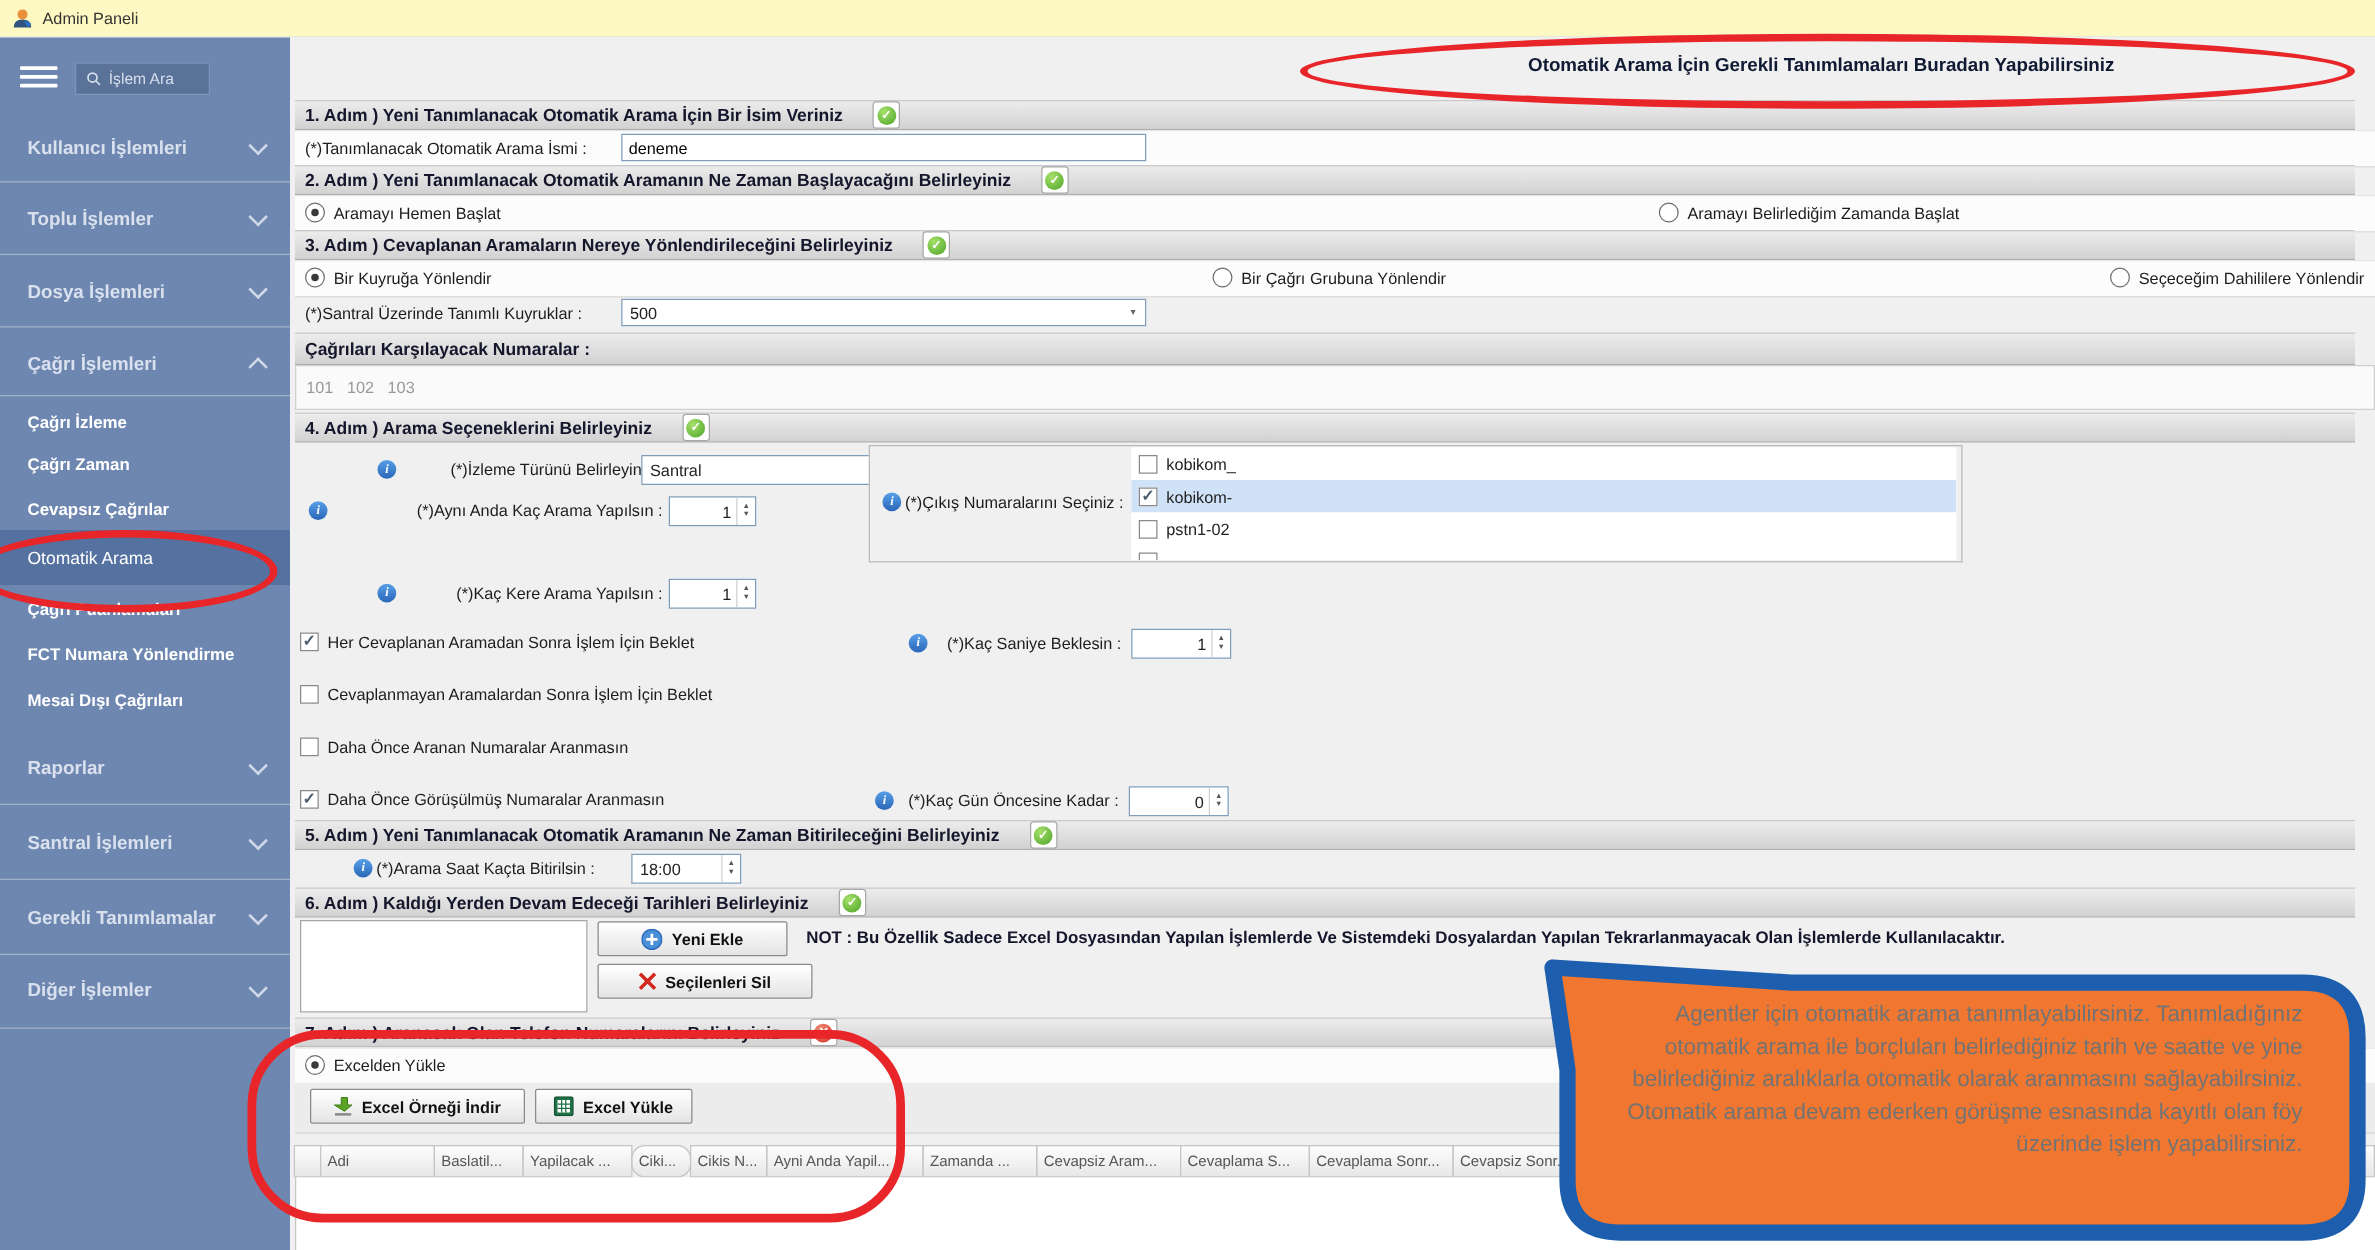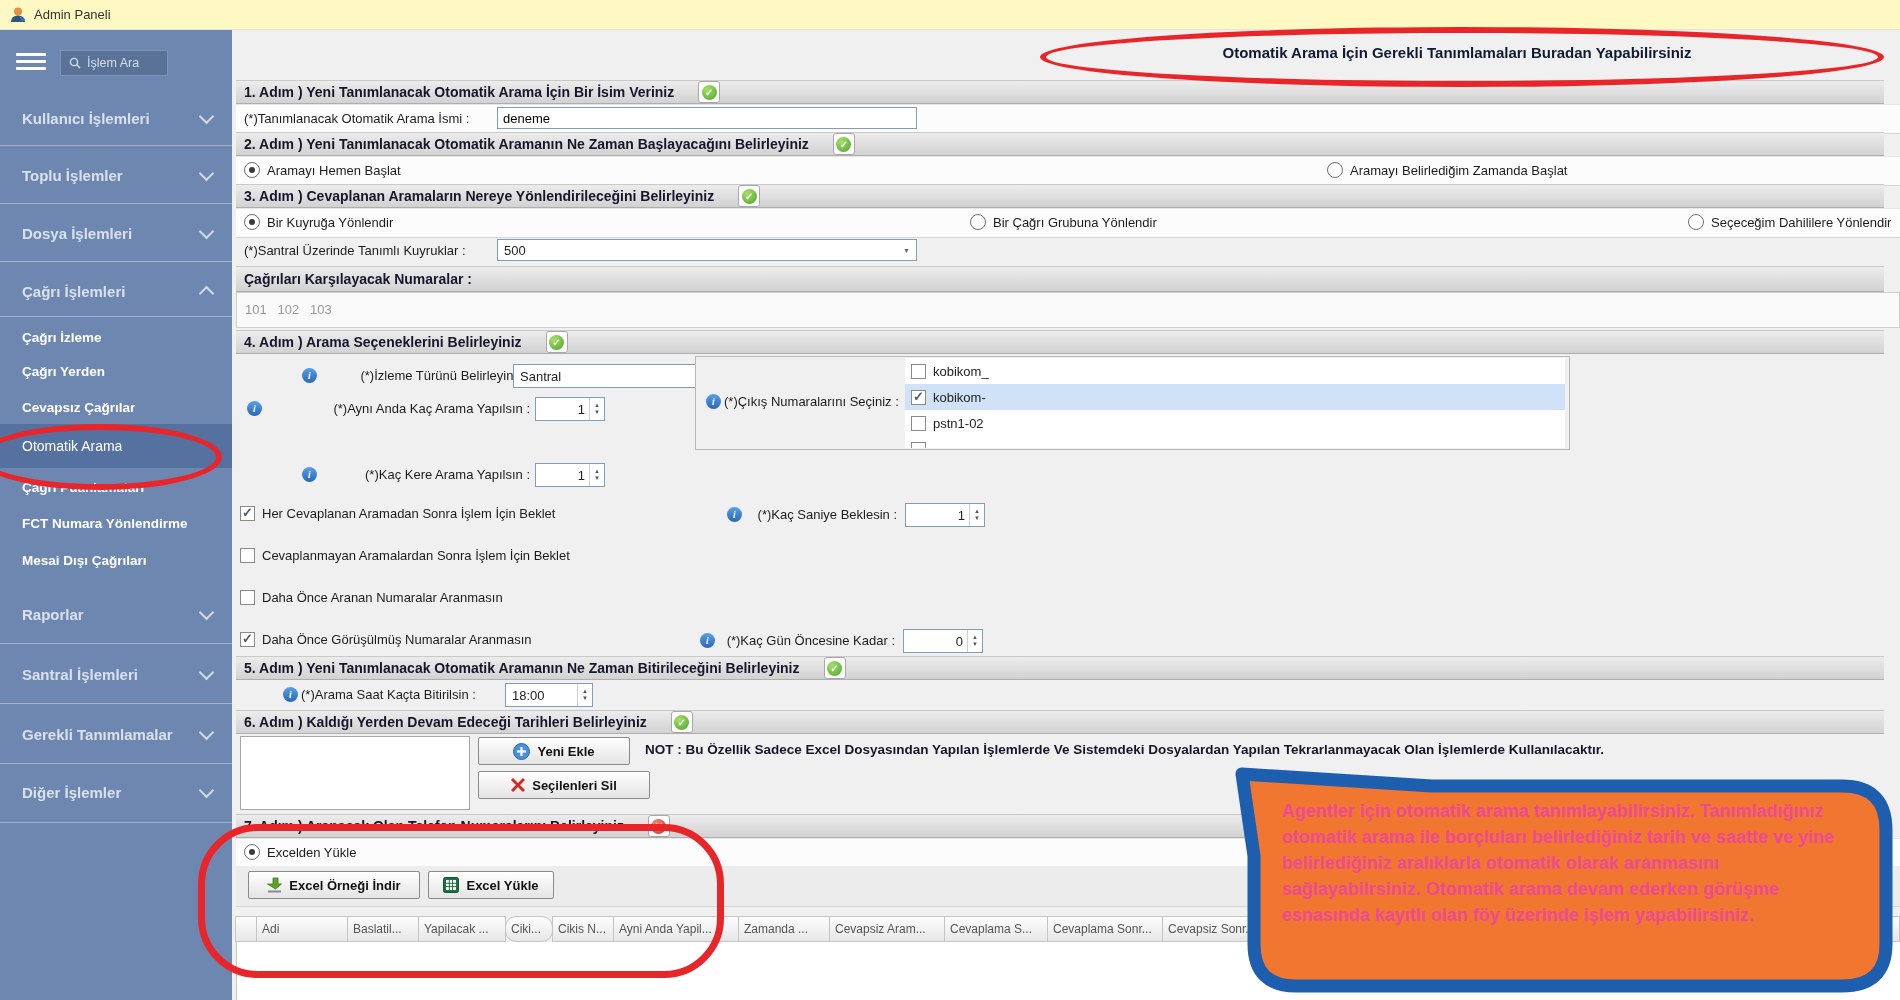--- a/index.html
+++ b/index.html
@@ -75,21 +75,21 @@
   .thead{left:236px;right:0;top:916px;height:26px;display:flex;}
   .th{background:linear-gradient(#fdfdfd,#e7e7e7);border:1px solid #c5c5c5;margin-left:-1px;
       box-sizing:border-box;color:#555;font-size:12px;display:flex;align-items:center;
       padding:0 5px;white-space:nowrap;overflow:hidden;cursor:pointer;}
   .tbody{left:236px;right:0;top:942px;height:58px;background:#fff;border-left:1px solid #c5c5c5;}
 
   
   .red-ellipse{border:6px solid #e8262a;border-radius:50%;z-index:45;pointer-events:none;}
   .red-blob{border:7px solid #e8262a;border-radius:60px;z-index:45;pointer-events:none;}
   .callout{z-index:30;}
-  .callout-text{z-index:31;text-align:left;color:#ec4899;font-weight:bold;font-size:18px;line-height:1.45;}
+  .callout-text{z-index:31;text-align:right;color:#737373;font-weight:normal;font-size:18px;line-height:1.45;}
   .notline{font-weight:bold;font-size:13.5px;color:#15162b;white-space:nowrap;}
   .pre{white-space:pre;}
 </style>
 </head>
 <body>
 
 <div id="app">
 
   <div class="abs titlebar">
     <svg width="17" height="17" viewBox="0 0 17 17">
@@ -137,21 +137,21 @@
   <div class="abs sec" style="top:269px;">
     <span class="lbl">Çağrı İşlemleri</span>
       <span class="chev up"></span>
     </div>
   <div class="abs sdiv" style="top:316px;"></div>
 
   <div class="abs sub" style="top:322px;">
     <span class="lbl">Çağrı İzleme</span>
     </div>
   <div class="abs sub" style="top:356px;">
-    <span class="lbl">Çağrı Yerden</span>
+    <span class="lbl">Çağrı Zaman</span>
     </div>
   <div class="abs sub" style="top:392px;">
     <span class="lbl">Cevapsız Çağrılar</span>
     </div>
   <div class="abs sub active-row" style="top:424px;">
     <span class="lbl" style="font-weight:normal;font-size:14px;">Otomatik Arama</span>
     </div>
   <div class="abs sub" style="top:472px;">
     <span class="lbl">Çağrı Puanlamaları</span>
     </div>

